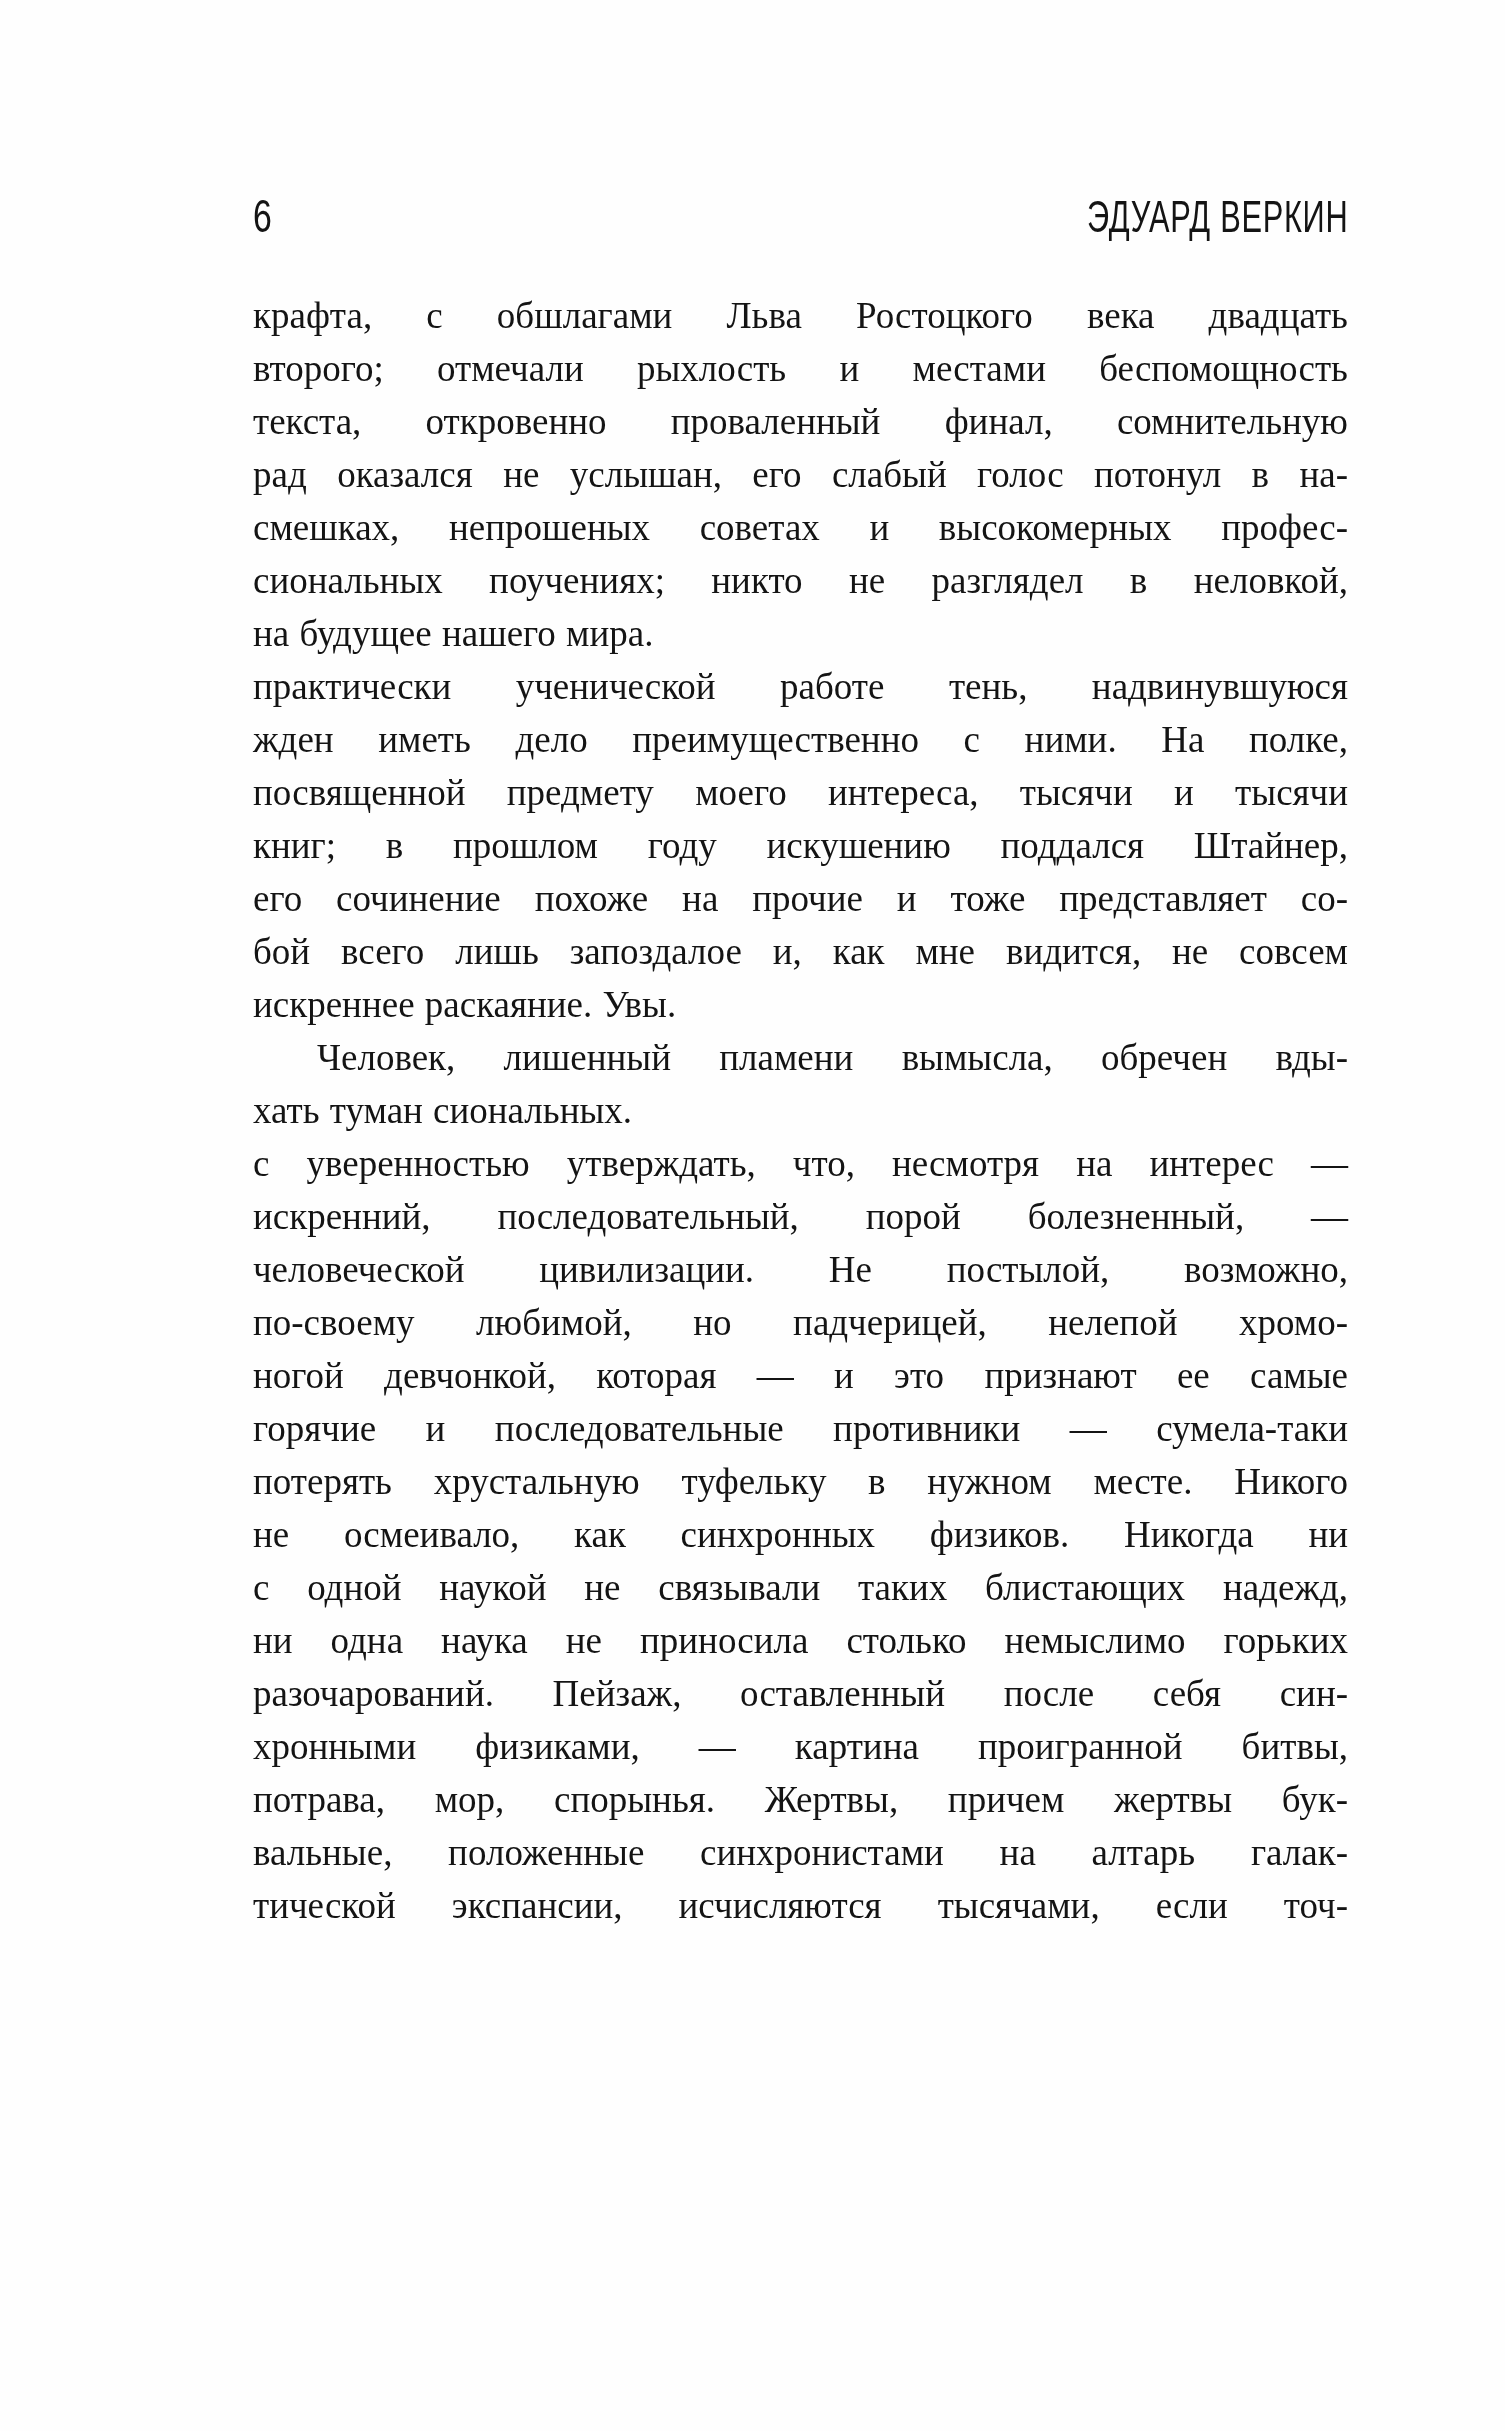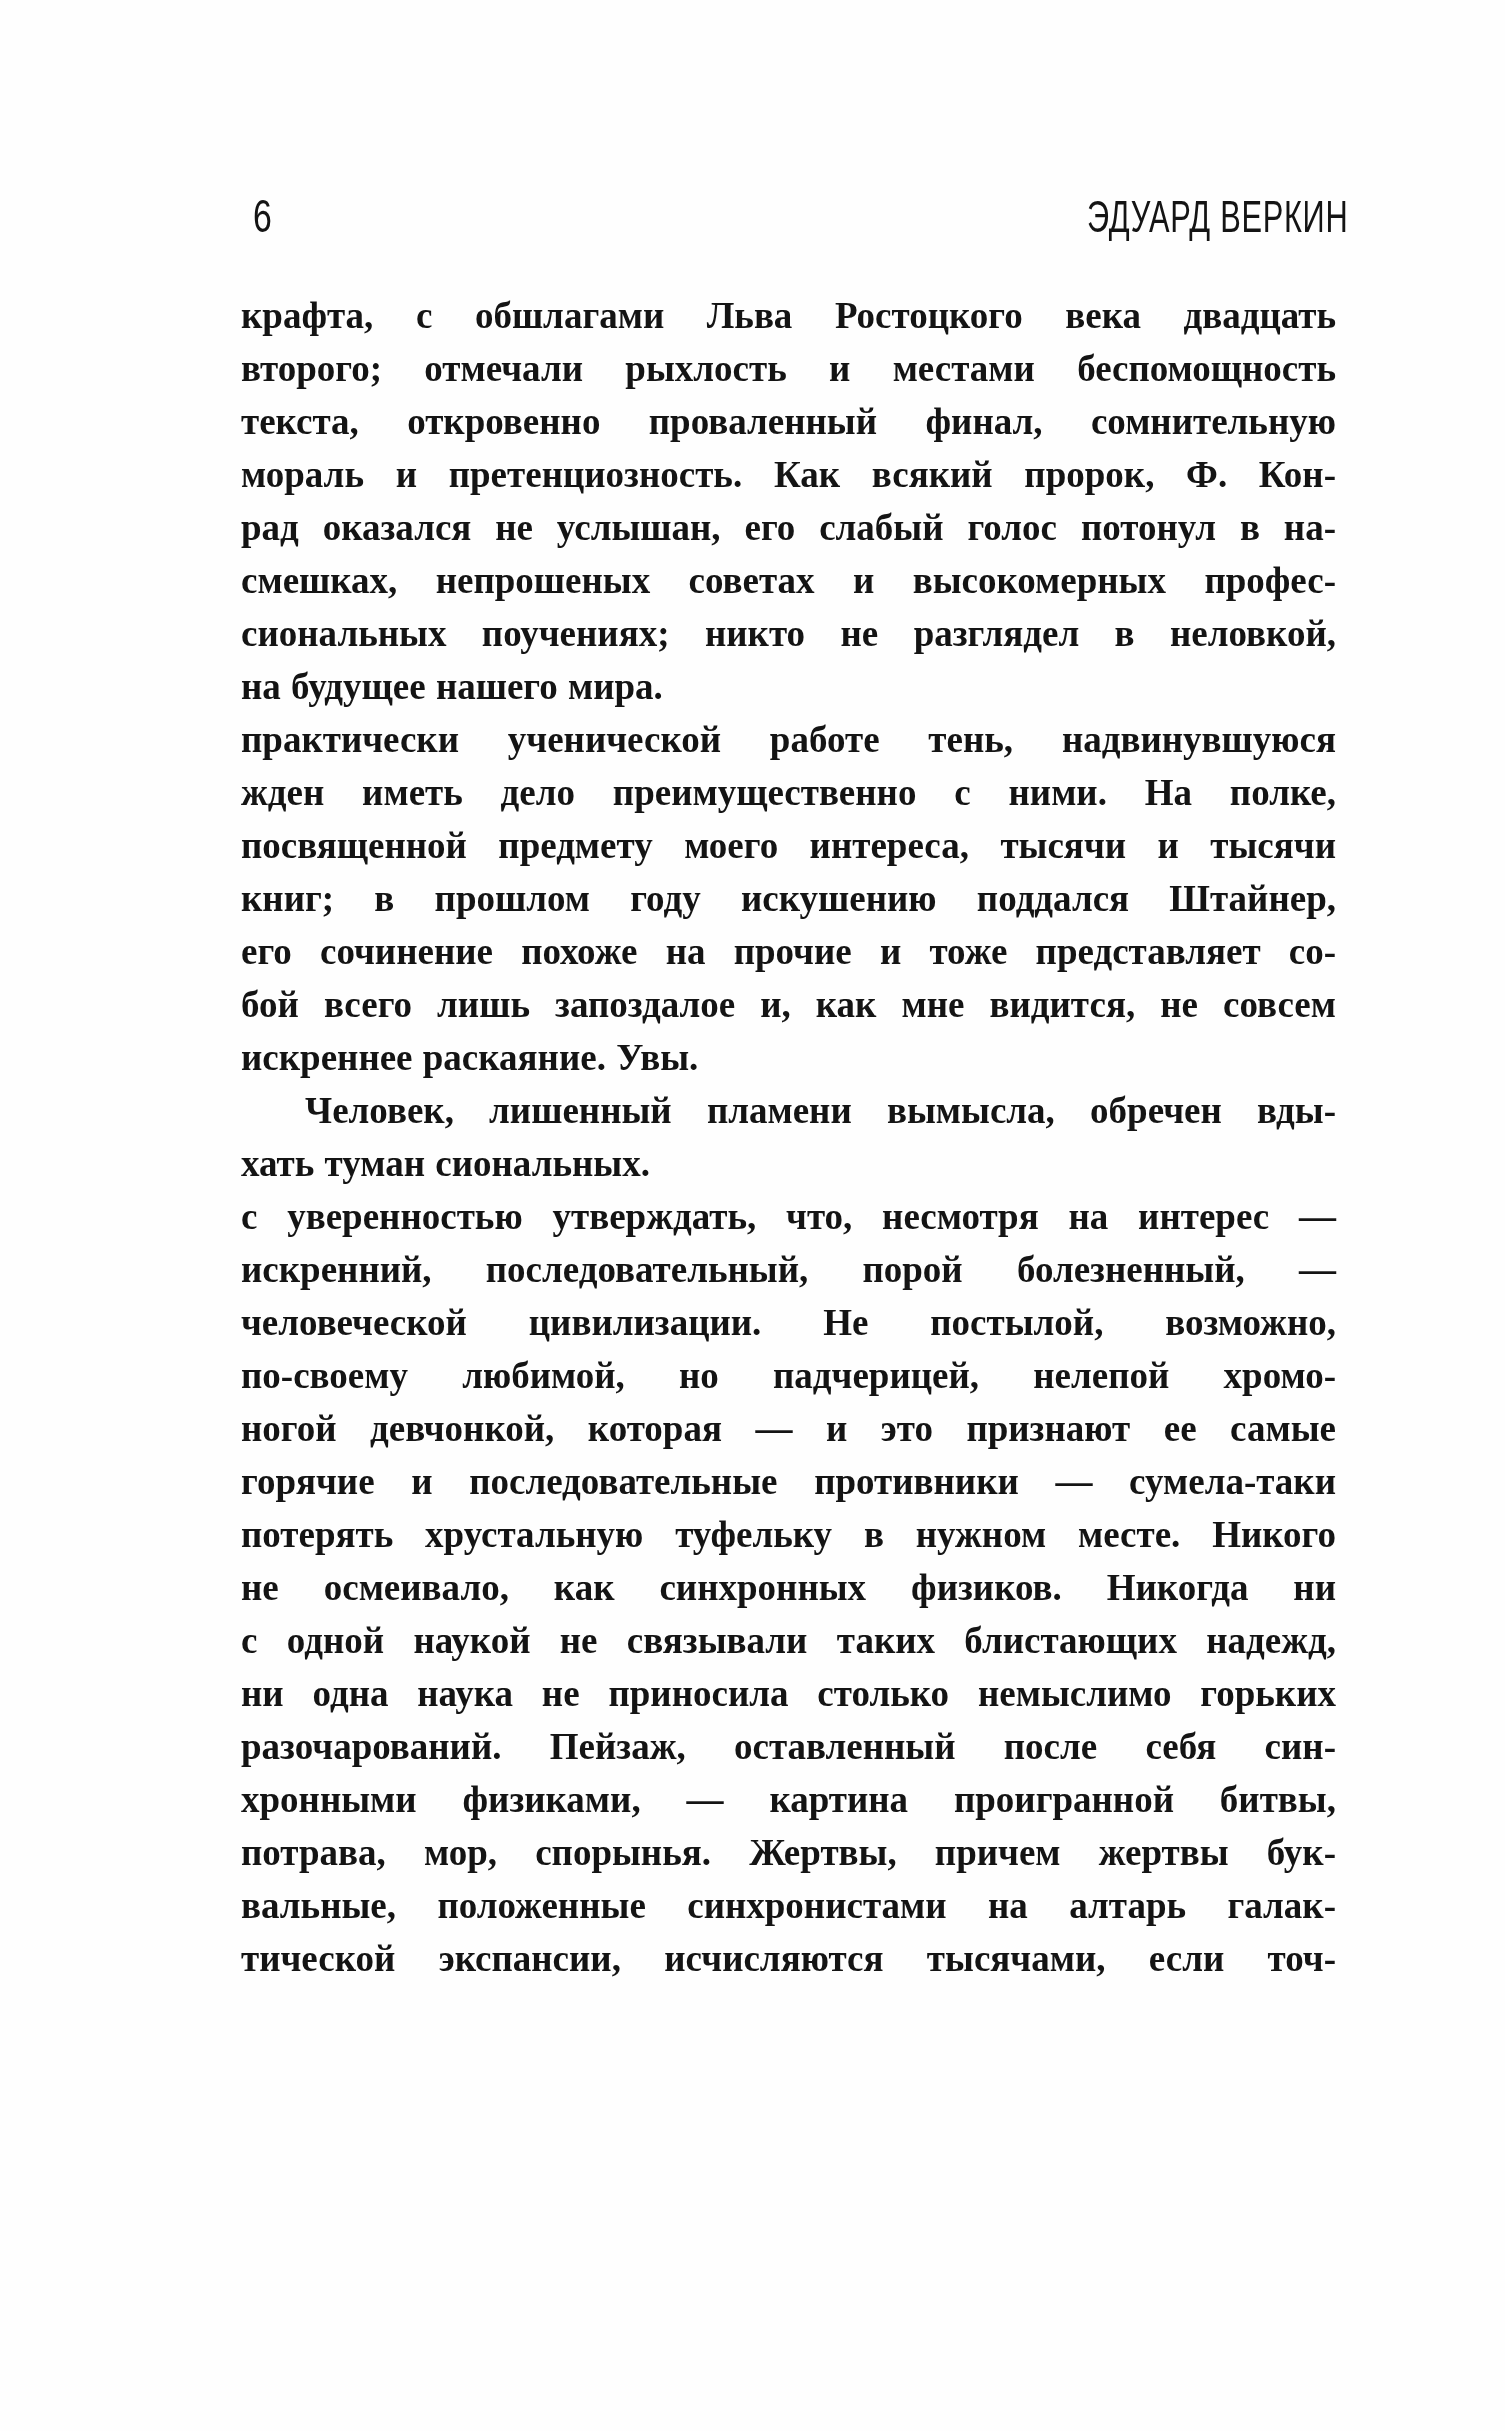--- a/index.html
+++ b/index.html
@@ -42,24 +42,23 @@
     line-height: 47px;
     display: inline-block;
     transform: scaleX(0.70);
     transform-origin: right center;
     letter-spacing: 1px;
     white-space: nowrap;
   }
   
   .text-block {
     position: absolute;
-    left: 241px;
+    left: 253px;
     top: 289px;
     width: 1095px;
-    font-weight: bold;
   }
   .para {
     margin: 0;
     padding: 0;
   }
   .line {
     font-size: 37px;
     line-height: 53px;
     height: 53px;
     text-align: justify;
@@ -82,21 +81,20 @@
   <div class="running-head">
     <span class="folio">6</span>
     <span class="author">ЭДУАРД ВЕРКИН</span>
   </div>
 
   <div class="text-block" id="text-block">
       <div class="para">
         <div class="line">крафта, с обшлагами Льва Ростоцкого века двадцать</div>
         <div class="line">второго; отмечали рыхлость и местами беспомощность</div>
         <div class="line">текста, откровенно проваленный финал, сомнительную</div>
-        <div class="line">мораль и претенциозность. Как всякий пророк, Ф. Кон-</div>
         <div class="line">рад оказался не услышан, его слабый голос потонул в на-</div>
         <div class="line">смешках, непрошеных советах и высокомерных профес-</div>
         <div class="line">сиональных поучениях; никто не разглядел в неловкой,</div>
         <div class="line para-end">на будущее нашего мира.</div>
         <div class="line">практически ученической работе тень, надвинувшуюся</div>
       </div>
       <div class="para">
         <div class="line">жден иметь дело преимущественно с ними. На полке,</div>
         <div class="line">посвященной предмету моего интереса, тысячи и тысячи</div>
         <div class="line">книг; в прошлом году искушению поддался Штайнер,</div>

